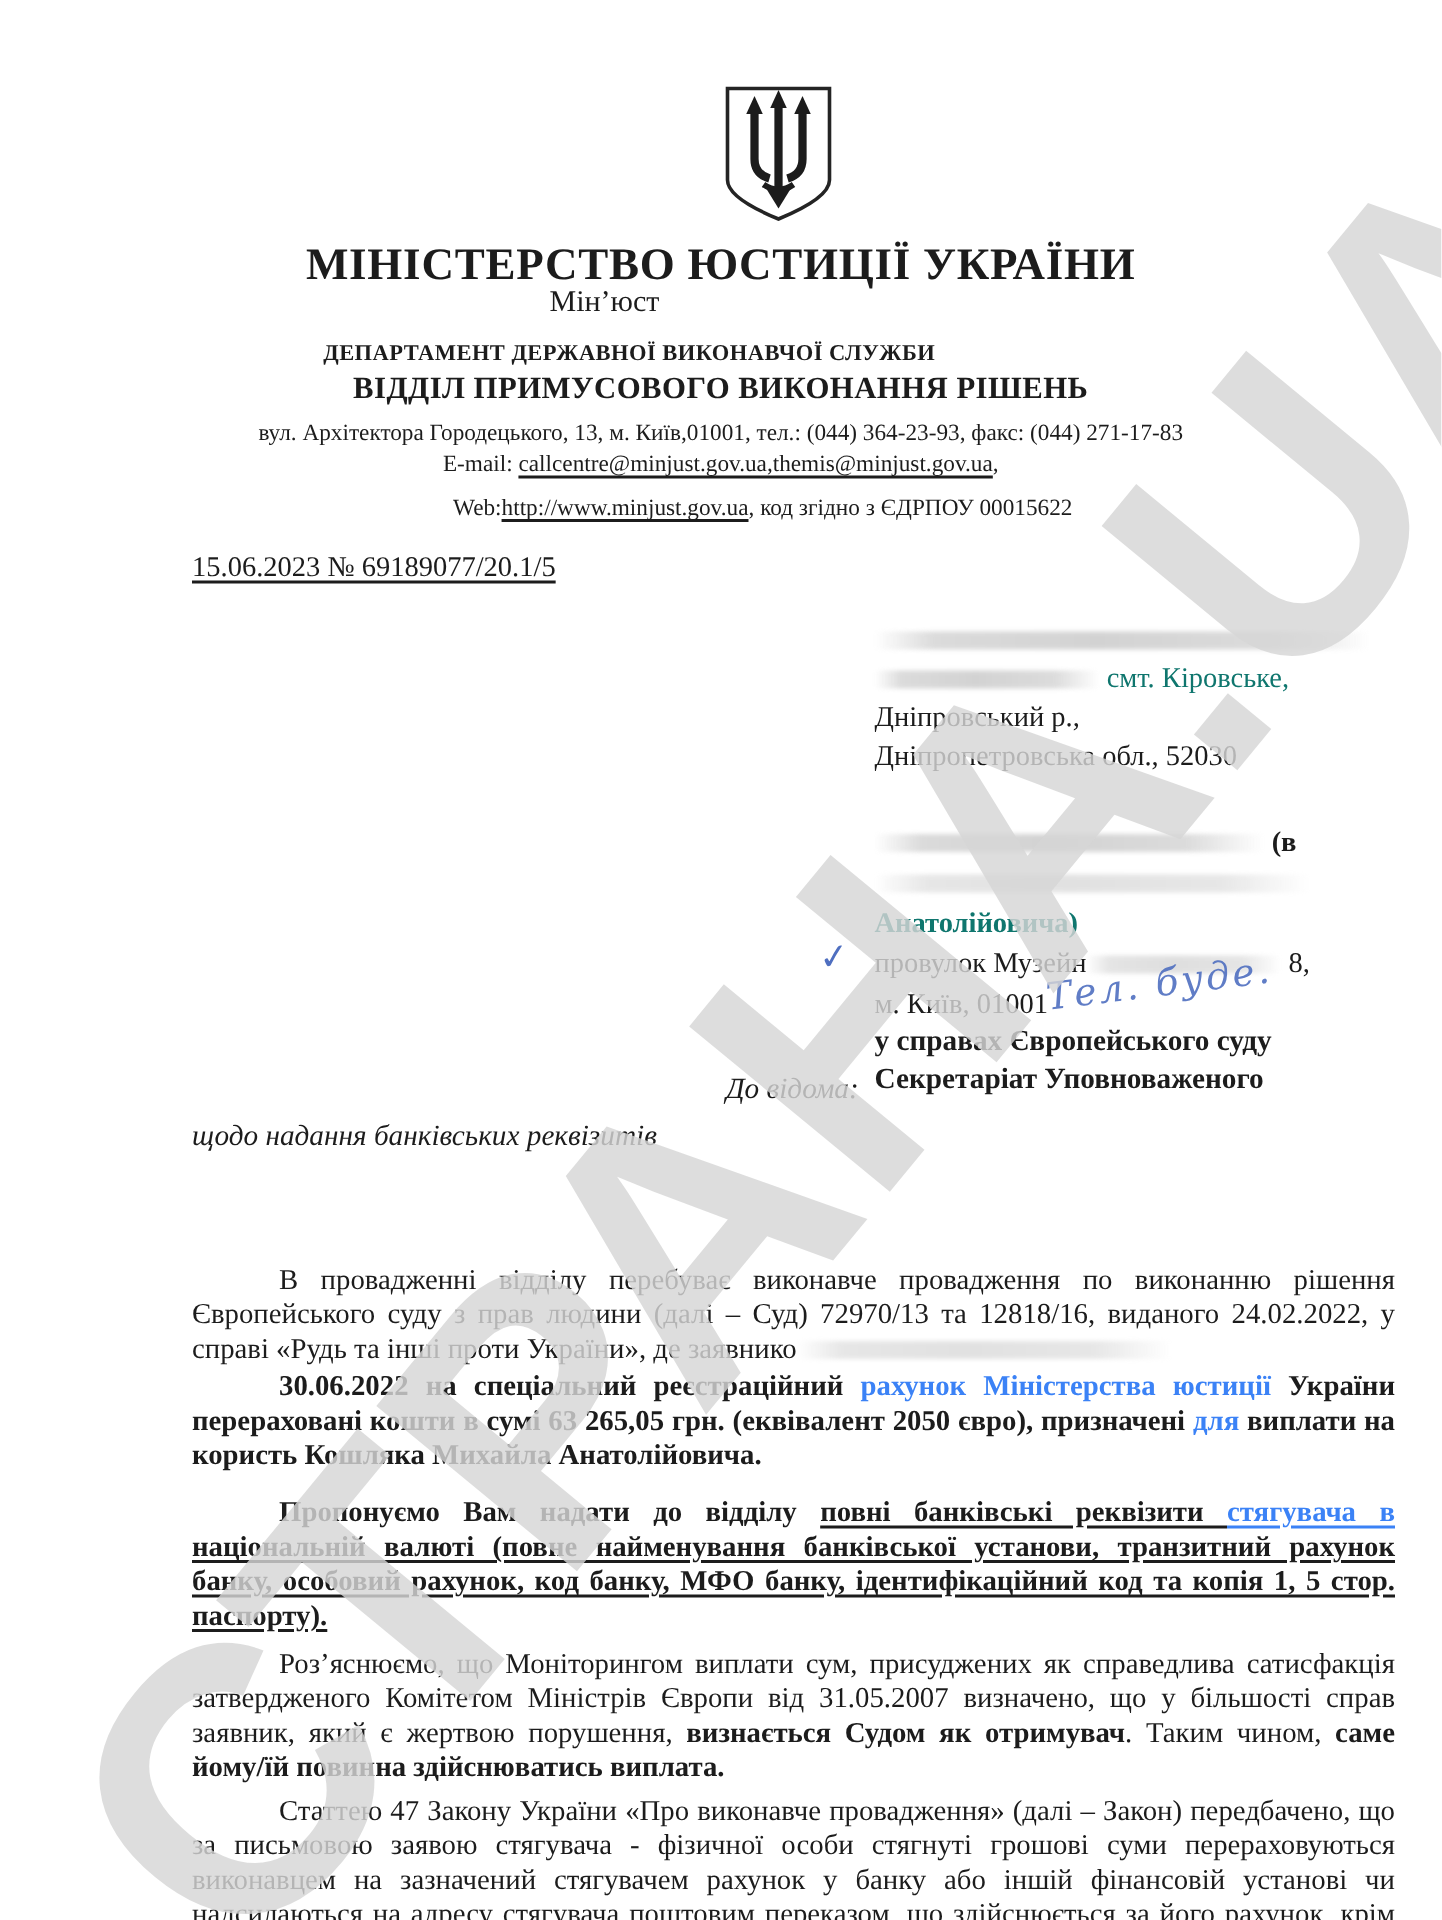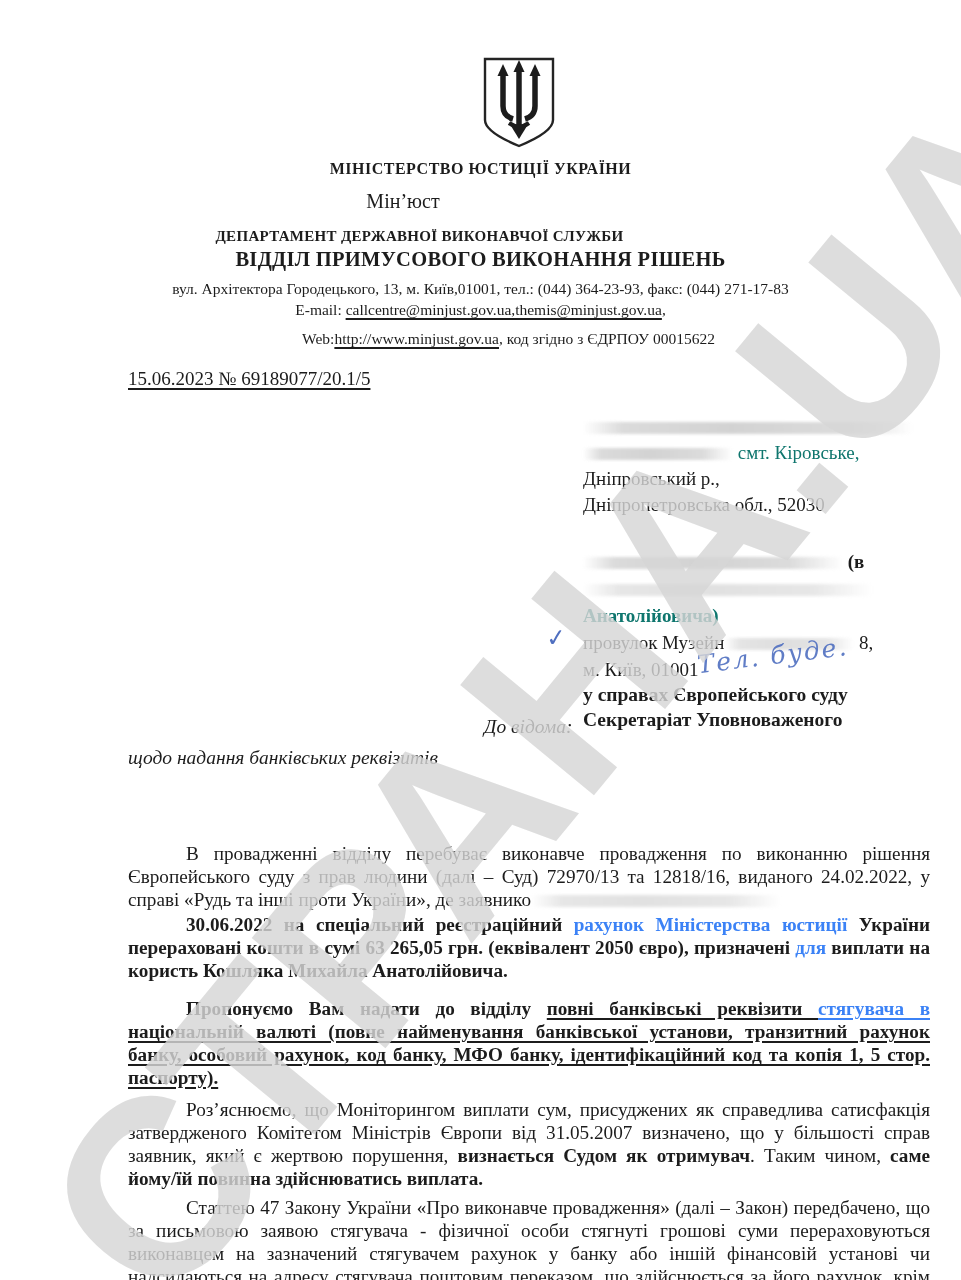--- a/index.html
+++ b/index.html
@@ -6,21 +6,21 @@
   .page{position:relative;width:961px;height:1280px;background:#ffffff;overflow:hidden;
         font-family:"Liberation Serif",serif;color:#1c1c1c;}
   .abs{position:absolute;}
   .center{text-align:center;}
   .b{font-weight:bold;}
   .i{font-style:italic;}
   .u{text-decoration:underline;text-underline-offset:3px;text-decoration-thickness:1.5px;}
   .faded{color:#3b82f6;}
   .halffade{color:#0f766e;}
   
-  .hdr-ministry{left:0;width:961px;top:160px;font-size:16px;letter-spacing:.5px;}
+  .hdr-ministry{left:0;width:961px;top:160px;font-size:30px;letter-spacing:.5px;}
   .hdr-short{left:0;width:806px;top:190px;font-size:20px;}
   .hdr-dept1{left:0;width:839px;top:228px;font-size:15px;letter-spacing:.3px;}
   .hdr-dept2{left:0;width:961px;top:248px;font-size:20.5px;letter-spacing:.3px;}
   .hdr-contact{left:0;width:961px;font-size:15.5px;}
   
   .refline{left:128px;top:368px;font-size:19px;}
   
   .blk{font-size:19px;line-height:26px;}
   .attn-label{left:484px;top:684px;font-size:19.5px;margin-top:32px;}
   .attn-block{left:583px;top:682px;font-size:19.5px;line-height:25px;font-weight:bold;width:360px;}

